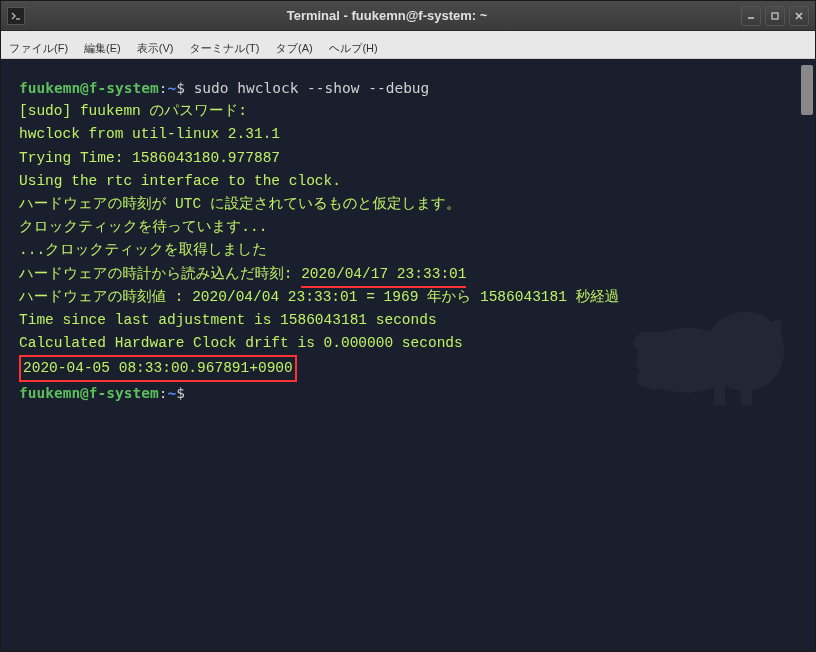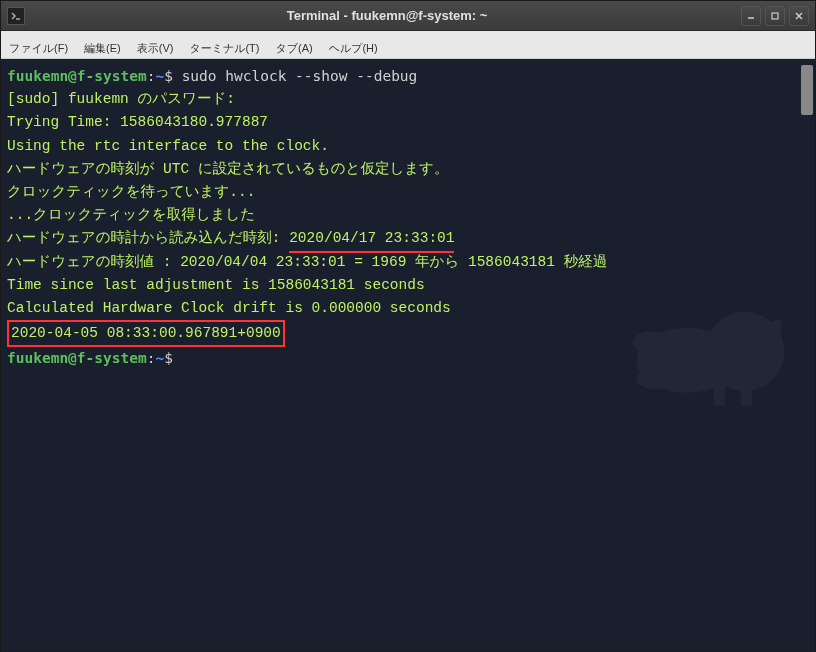--- a/index.html
+++ b/index.html
@@ -86,21 +86,21 @@
     .menu-item {
       color: #333;
       font-size: 11px;
       cursor: pointer;
       margin-top: 8px;
     }
     
     .terminal-body {
       flex: 1;
       background: #1a1f2e;
-      padding: 6px;
+      padding: 18px;
       font-family: 'Monaco', 'Consolas', monospace;
       font-size: 14.5px;
       line-height: 1.6;
       color: #d0d0d0;
       position: relative;
       overflow: hidden;
     }
     
     .watermark {
       position: absolute;
@@ -216,20 +216,21 @@
         <rect x="70" y="68" width="6" height="12" fill="#888"></rect>
         <path d="M85 35 Q95 28 92 40" fill="#888"></path>
       </svg>
     </div>
 
     <div class="scrollbar"></div>
 
     <div class="terminal-content">
       <div class="line"><span class="prompt-user">fuukemn@f-system</span><span class="prompt-colon">:</span><span class="prompt-path">~</span><span class="prompt-dollar">$ </span><span class="cmd">sudo hwclock --show --debug</span></div>
       <div class="line output">[sudo] fuukemn のパスワード:</div>
+      <div class="line output">hwclock from util-linux 2.31.1</div>
       <div class="line output">Trying Time: 1586043180.977887</div>
       <div class="line output">Using the rtc interface to the clock.</div>
       <div class="line output">ハードウェアの時刻が UTC に設定されているものと仮定します。</div>
       <div class="line output">クロックティックを待っています...</div>
       <div class="line output">...クロックティックを取得しました</div>
       <div class="line output"><span>ハードウェアの時計から読み込んだ時刻: </span><span class="underline-red">2020/04/17 23:33:01</span></div>
       <div class="line output">ハードウェアの時刻値 : 2020/04/04 23:33:01 = 1969 年から 1586043181 秒経過</div>
       <div class="line output">Time since last adjustment is 1586043181 seconds</div>
       <div class="line output">Calculated Hardware Clock drift is 0.000000 seconds</div>
       <div class="line output"><span class="boxed-red">2020-04-05 08:33:00.967891+0900</span></div>

